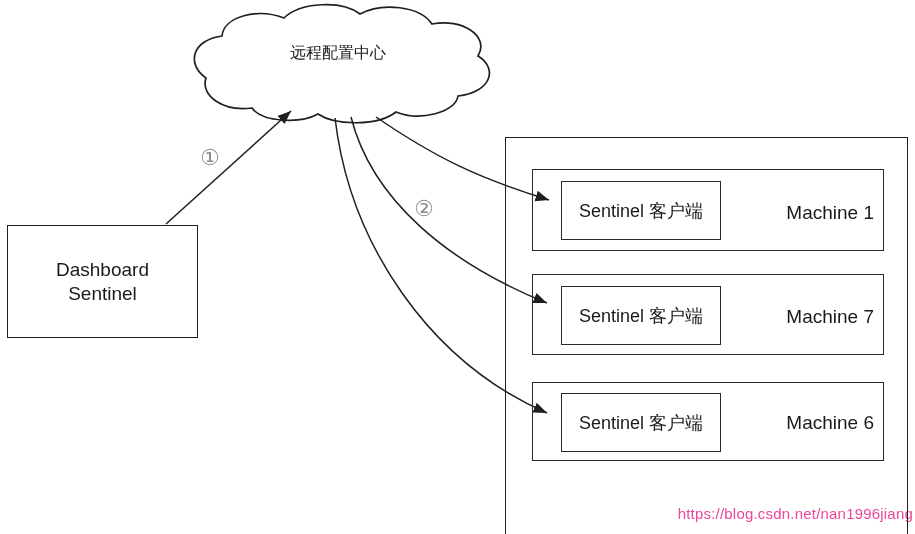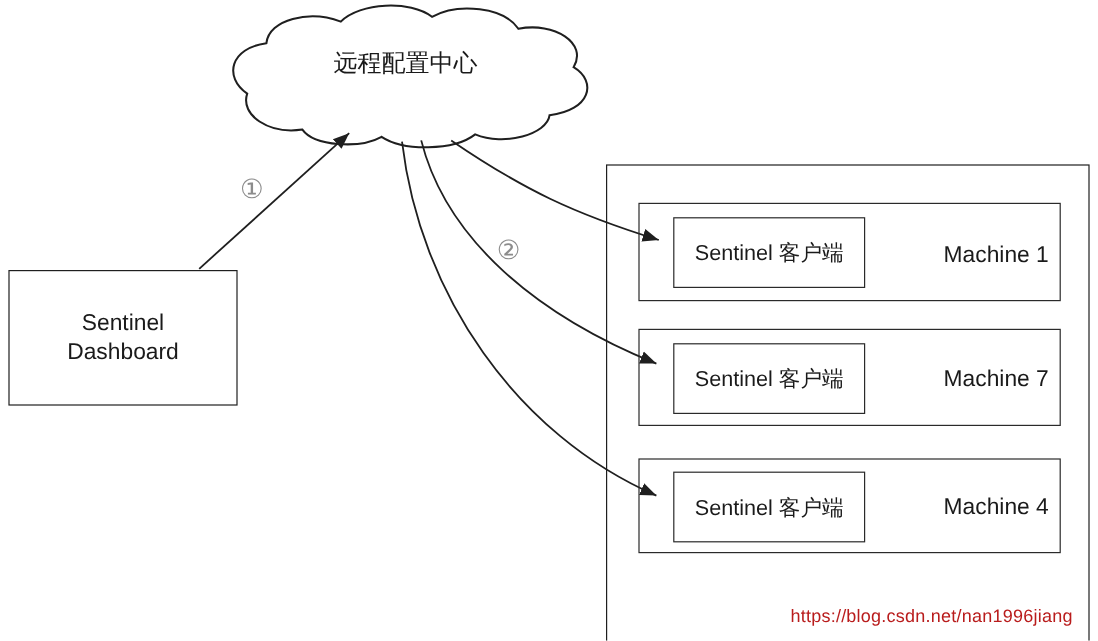--- a/index.html
+++ b/index.html
@@ -16,28 +16,28 @@
   
   .app{left:505px;top:137px;width:403px;height:490px;border-width:1.8px;}
   .machine{position:absolute;left:26px;width:352px;border:1.6px solid #2a2a2a;background:transparent;}
   .machine-label{position:absolute;right:9px;bottom:26px;font-size:19px;}
   .client{position:absolute;left:28px;top:11px;width:160px;height:59px;border:1.5px solid #2a2a2a;
           display:flex;align-items:center;justify-content:center;background:transparent;}
   .client-label{font-size:18px;white-space:nowrap;}
   .app-label{position:absolute;right:13px;bottom:11px;font-size:23px;font-family:Liberation Mono, monospace;}
   
   .cloud-text{position:absolute;left:187px;top:41px;width:302px;text-align:center;}
-  .cloud-title{font-size:20px;line-height:24px;}
+  .cloud-title{font-size:16px;line-height:24px;}
   .cloud-subtitle{font-size:19px;line-height:23px;}
   
   .step{position:absolute;font-size:22px;color:#8c8c8c;}
   .step1{left:200px;top:145px;}
   .step2{left:414px;top:196px;}
   
-  .watermark{position:absolute;right:21px;top:505px;font-size:15px;color:#b91c1c;z-index:0;letter-spacing:0.2px;}
+  .watermark{position:absolute;right:2px;top:505px;font-size:15px;color:#ec4899;z-index:0;letter-spacing:0.2px;}
   .above{z-index:2;}
   svg.layer{z-index:1;}
 </style>
 </head>
 <body>
 
 <div id="stage">
 
   <div class="watermark">https://blog.csdn.net/nan1996jiang</div>
 
@@ -69,22 +69,22 @@
 
   <div class="cloud-text above">
     <div class="cloud-title">远程配置中心</div>
   </div>
 
   <div class="step step1 above">①</div>
   <div class="step step2 above">②</div>
 
   <div class="box dashboard above">
     <div class="dashboard-label">
+      <div>Dashboard</div>
       <div>Sentinel</div>
-      <div>Dashboard</div>
     </div>
   </div>
 
   <div class="box app above">
 
     <div class="machine" style="top:31px;height:82px;">
       <div class="client">
         <span class="client-label">Sentinel 客户端</span>
       </div>
       <div class="machine-label">Machine 1</div>
@@ -94,19 +94,19 @@
       <div class="client">
         <span class="client-label">Sentinel 客户端</span>
       </div>
       <div class="machine-label">Machine 7</div>
     </div>
 
     <div class="machine" style="top:244px;height:79px;">
       <div class="client" style="top:10px;">
         <span class="client-label">Sentinel 客户端</span>
       </div>
-      <div class="machine-label">Machine 4</div>
+      <div class="machine-label">Machine 6</div>
     </div>
 
     <div class="app-label">App A</div>
   </div>
 
 </div>
 
 </body></html>

